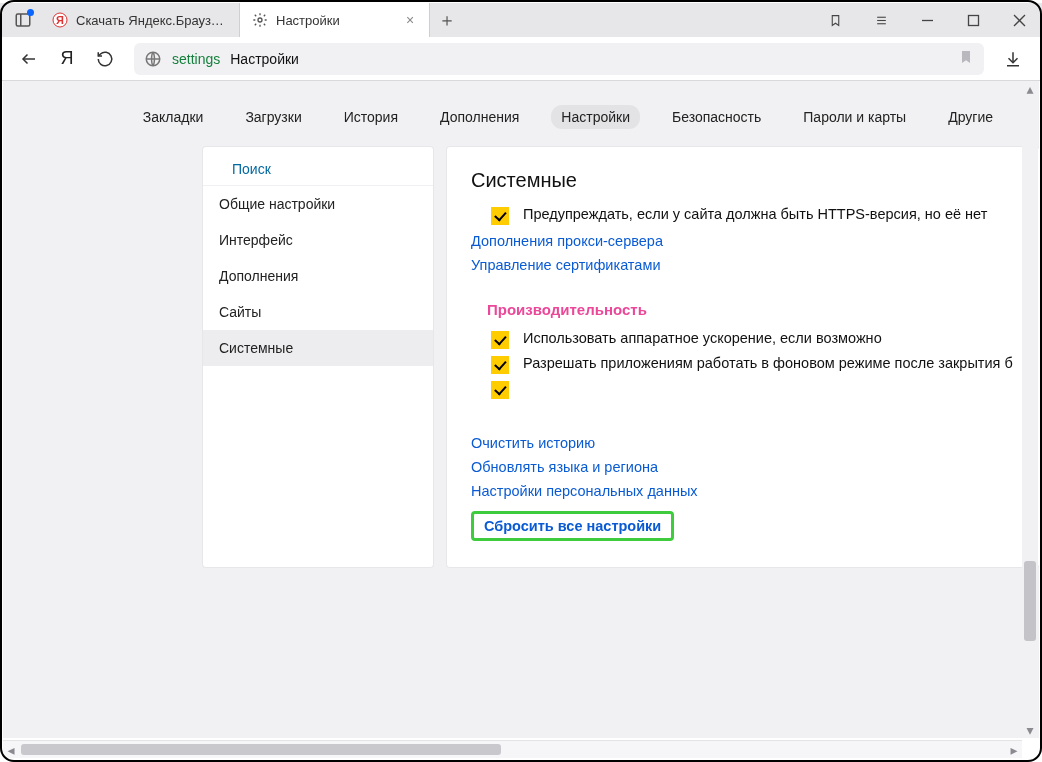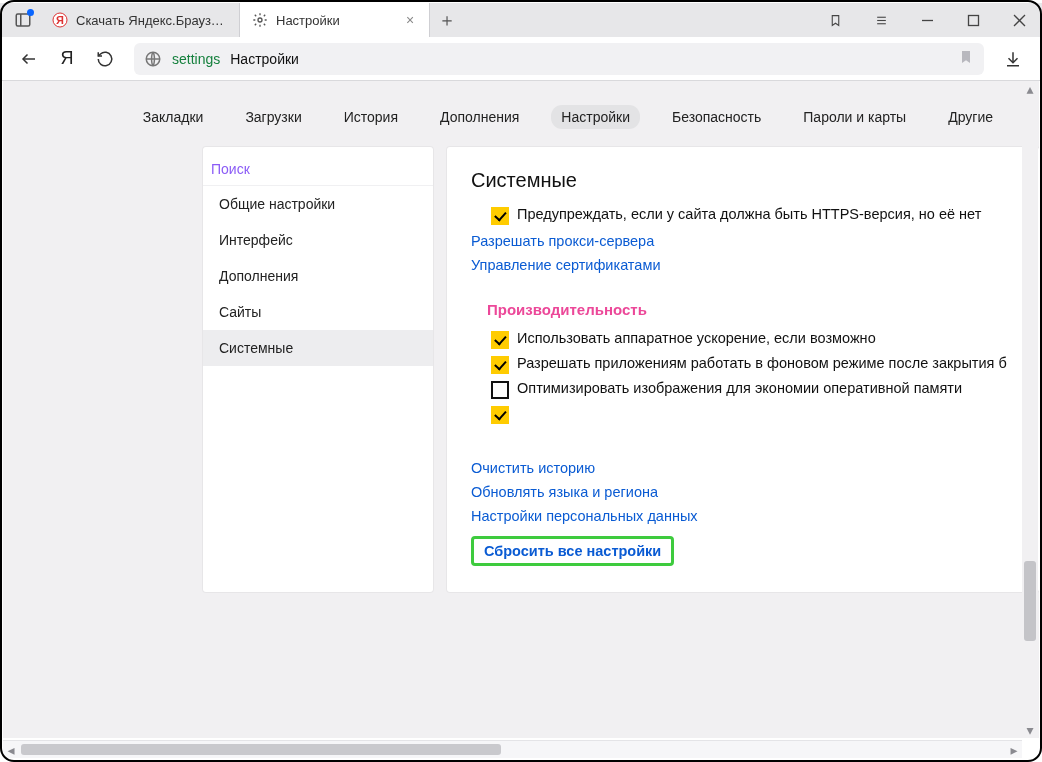--- a/index.html
+++ b/index.html
@@ -112,42 +112,42 @@
     gap:14px;
   }
 
   
   .side-card {
     width:230px; background:#fff; border-radius:3px;
     box-shadow:0 0 0 1px rgba(0,0,0,0.04);
     padding:6px 0 6px 0;
   }
   .search-row {
-    padding:8px 8px; color:#8b5cf6; font-size:14px;
+    padding:8px 29px; color:#0369a1; font-size:14px;
     border-bottom:1px solid #f0f0f2;
   }
   .side-item {
     padding:10px 16px; font-size:14px; color:#222;
   }
   .side-item.active { background:#ededef; }
 
   
   .main-card {
     flex:1; background:#fff; border-radius:3px;
     box-shadow:0 0 0 1px rgba(0,0,0,0.04);
     padding:18px 24px 26px 24px;
     min-width:0;
     overflow:hidden;
   }
   .section-title {
     font-size:20px; font-weight:400; color:#111;
     margin:4px 0 14px 0;
   }
   .check-row {
-    display:flex; align-items:flex-start; gap:8px;
+    display:flex; align-items:flex-start; gap:14px;
     margin:6px 0; font-size:14.5px; color:#111;
     white-space:nowrap; overflow:hidden;padding-left:20px;
   }
   .checkbox {
     width:18px; height:18px; flex:0 0 18px;
     border:2px solid #111; background:#fff;
     display:flex; align-items:center; justify-content:center;
     margin-top:1px;
   }
   .checkbox.checked { background:#ffcc00; border-color:#ffcc00; }
@@ -340,38 +340,34 @@
       <div class="side-item active">Системные</div>
     </div>
 
     <div class="main-card">
       <div class="section-title">Системные</div>
 
       <div class="check-row">
         <span class="checkbox checked"></span>
         <span>Предупреждать, если у сайта должна быть HTTPS-версия, но её нет</span>
       </div>
-      <a class="link link-block">Разрешать прокси-сервера</a>
+      <a class="link link-block">Дополнения прокси-сервера</a>
       <a class="link link-block">Управление сертификатами</a>
 
       <div class="subsection-title">Производительность</div>
 
       <div class="check-row">
         <span class="checkbox checked"></span>
         <span>Использовать аппаратное ускорение, если возможно</span>
       </div>
       <div class="check-row">
         <span class="checkbox checked"></span>
         <span>Разрешать приложениям работать в фоновом режиме после закрытия б</span>
       </div>
       <div class="check-row">
-        <span class="checkbox"></span>
-        <span>Оптимизировать изображения для экономии оперативной памяти</span>
-      </div>
-      <div class="check-row">
         <span class="checkbox checked"></span>
       </div>
 
       <div style="height:22px"></div>
       <a class="link link-block">Очистить историю</a>
       <a class="link link-block">Обновлять языка и региона</a>
       <a class="link link-block">Настройки персональных данных</a>
 
       <div style="height:4px"></div>
       <span class="reset-highlight">

